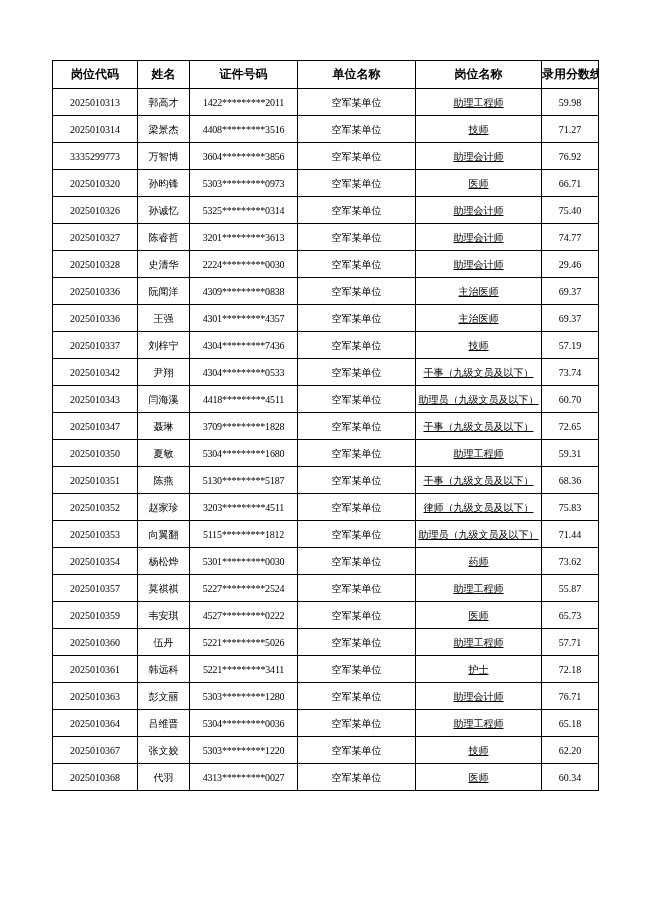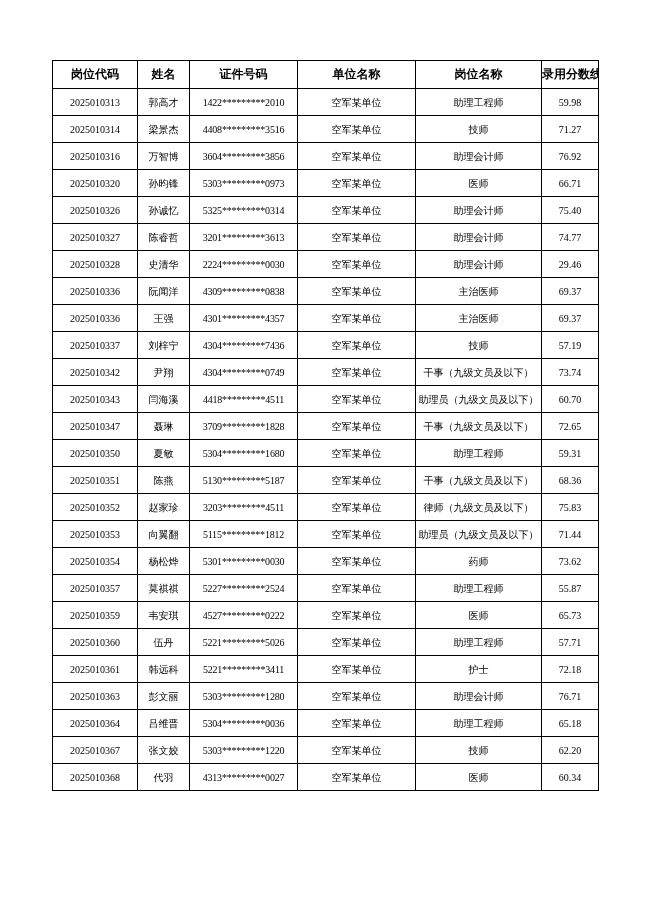--- a/index.html
+++ b/index.html
@@ -48,21 +48,21 @@
   col.c0 { width: 85px; }
   col.c1 { width: 52px; }
   col.c2 { width: 108px; }
   col.c3 { width: 118px; }
   col.c4 { width: 126px; }
   col.c5 { width: 57px; }
 
   td.col-code { font-family: "Liberation Serif", "DejaVu Serif", serif; letter-spacing: 0px; margin-top: 48px; }
   td.col-id   { font-family: "Liberation Serif", "DejaVu Serif", serif; letter-spacing: -0.2px; }
   td.col-score { font-family: "Liberation Serif", "DejaVu Serif", serif; }
-  td.col-job { font-size: 9.5px; }
+  td.col-job { font-size: 9.5px; text-decoration: underline; }
 </style>
 </head>
 <body>
 
 <div class="page">
   <table class="score-table">
     <colgroup>
       <col class="c0">
         <col class="c1">
         <col class="c2">
@@ -77,35 +77,35 @@
         <th>证件号码</th>
         <th>单位名称</th>
         <th>岗位名称</th>
         <th>录用分数线</th>
       </tr>
     </thead>
     <tbody id="table-body">
         <tr>
           <td class="col-code">2025010313</td>
           <td class="col-name">郭高才</td>
-          <td class="col-id">1422*********2010</td>
+          <td class="col-id">1422*********2011</td>
           <td class="col-unit">空军某单位</td>
           <td class="col-job">助理工程师</td>
           <td class="col-score">59.98</td>
         </tr>
         <tr>
           <td class="col-code">2025010314</td>
           <td class="col-name">梁景杰</td>
           <td class="col-id">4408*********3516</td>
           <td class="col-unit">空军某单位</td>
           <td class="col-job">技师</td>
           <td class="col-score">71.27</td>
         </tr>
         <tr>
-          <td class="col-code">2025010316</td>
+          <td class="col-code">3335299773</td>
           <td class="col-name">万智博</td>
           <td class="col-id">3604*********3856</td>
           <td class="col-unit">空军某单位</td>
           <td class="col-job">助理会计师</td>
           <td class="col-score">76.92</td>
         </tr>
         <tr>
           <td class="col-code">2025010320</td>
           <td class="col-name">孙昀锋</td>
           <td class="col-id">5303*********0973</td>
@@ -157,21 +157,21 @@
           <td class="col-code">2025010337</td>
           <td class="col-name">刘梓宁</td>
           <td class="col-id">4304*********7436</td>
           <td class="col-unit">空军某单位</td>
           <td class="col-job">技师</td>
           <td class="col-score">57.19</td>
         </tr>
         <tr>
           <td class="col-code">2025010342</td>
           <td class="col-name">尹翔</td>
-          <td class="col-id">4304*********0749</td>
+          <td class="col-id">4304*********0533</td>
           <td class="col-unit">空军某单位</td>
           <td class="col-job">干事（九级文员及以下）</td>
           <td class="col-score">73.74</td>
         </tr>
         <tr>
           <td class="col-code">2025010343</td>
           <td class="col-name">闫海溪</td>
           <td class="col-id">4418*********4511</td>
           <td class="col-unit">空军某单位</td>
           <td class="col-job">助理员（九级文员及以下）</td>

